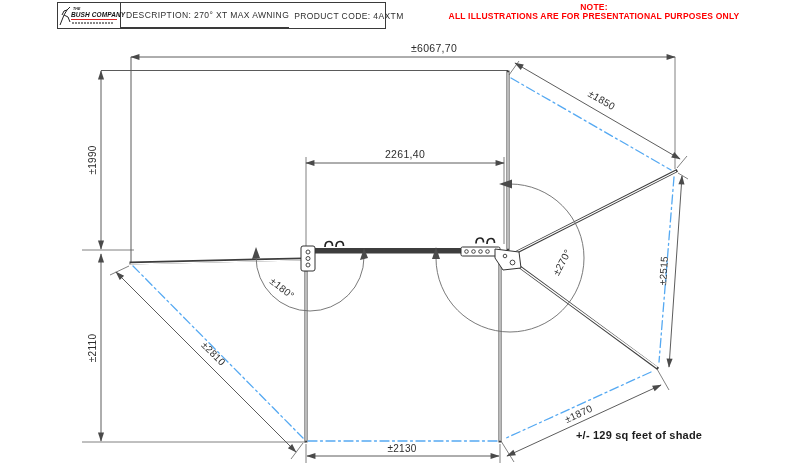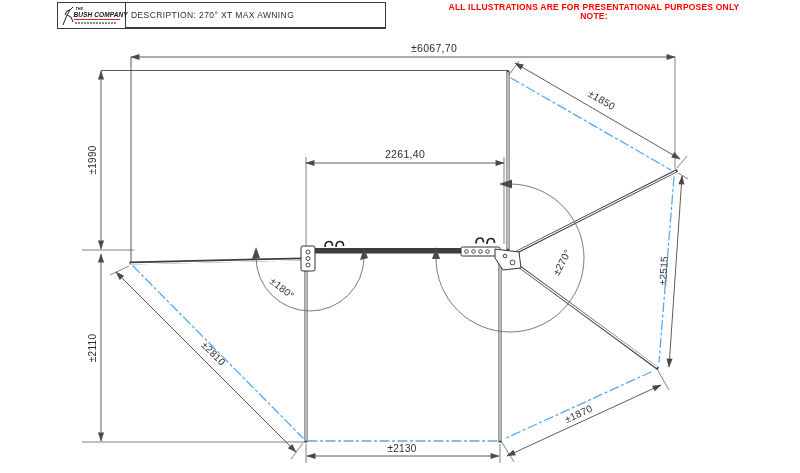--- a/index.html
+++ b/index.html
@@ -58,29 +58,31 @@
           <path d="M2,19 L6,9 L9,4 L12,1 M9,4 L6,5 L4,9 M6,9 L10,11 L12,16" stroke="#222" stroke-width="1" fill="none"></path>
         </svg>
         <div class="logo-the">THE</div>
         <div class="logo-name">BUSH COMPANY</div>
         <div class="logo-redline"></div>
         <div class="logo-tagline"></div>
       </div>
     </div>
     <div class="tb-rows">
       <div class="tb-row first">DESCRIPTION: 270° XT MAX AWNING</div>
+      <div class="tb-row">PRODUCT CODE: 4AXTM</div>
     </div>
   </div>
 
   <div class="red-note" style="color:#ff0000">
+    <div>NOTE:</div>
     <div>ALL ILLUSTRATIONS ARE FOR PRESENTATIONAL PURPOSES ONLY</div>
-    <div>NOTE:</div>
   </div>
 
   <div class="bottom-notes">
+    <div class="ln">+/- 129 sq feet of shade</div>
   </div>
 
   <svg width="800" height="473" viewBox="0 0 800 473" style="position:absolute;left:0;top:0;">
     <defs>
       <marker id="mE" viewBox="0 0 10 8" refX="9.3" refY="4" markerWidth="11" markerHeight="8.5" orient="auto">
         <path d="M0.5,0.8 L10,4 L0.5,7.2 z" fill="#4a4a4a"></path>
       </marker>
       <marker id="mS" viewBox="0 0 10 8" refX="9.3" refY="4" markerWidth="11" markerHeight="8.5" orient="auto-start-reverse">
         <path d="M0.5,0.8 L10,4 L0.5,7.2 z" fill="#4a4a4a"></path>
       </marker>

